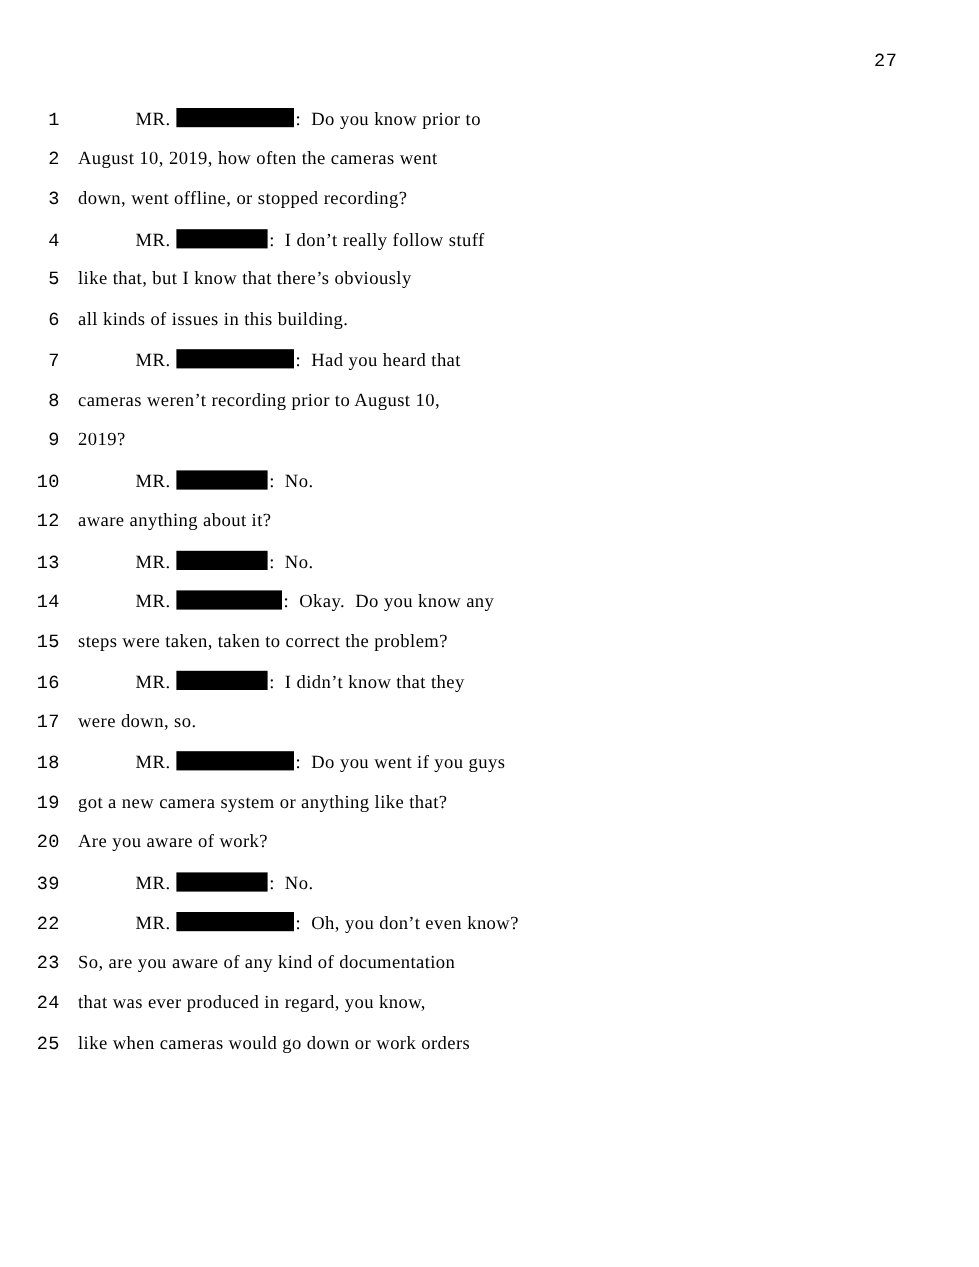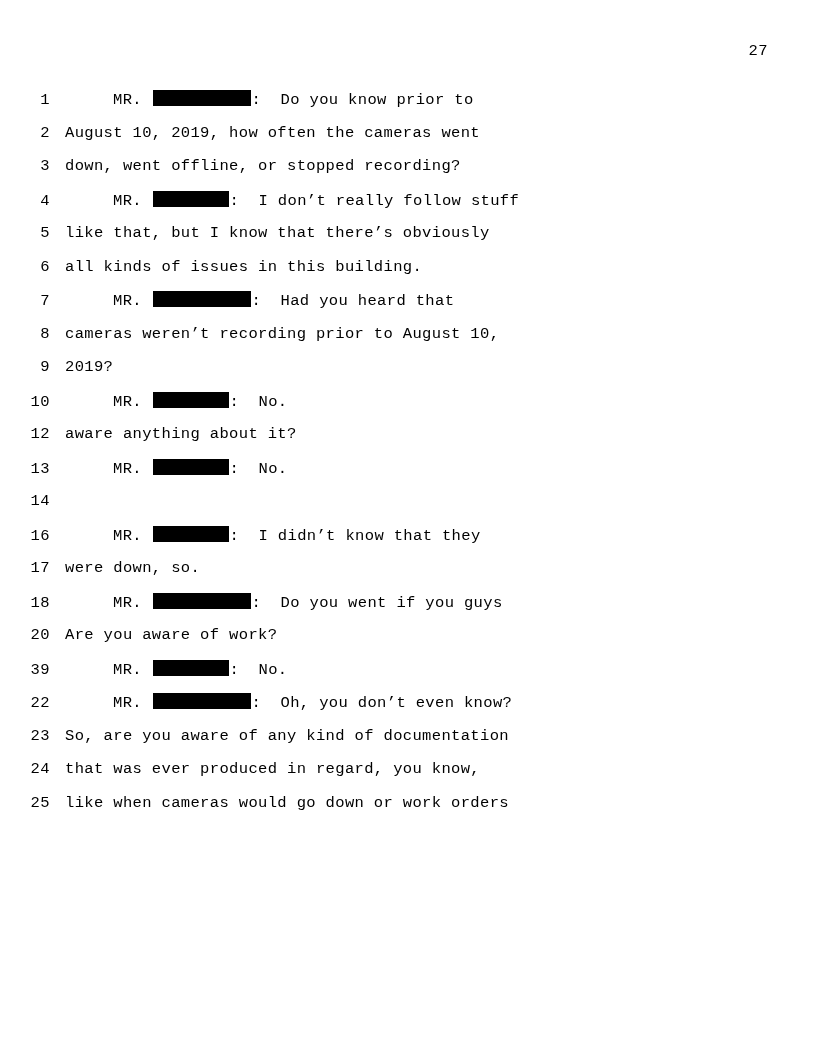--- a/index.html
+++ b/index.html
@@ -17,21 +17,21 @@
   }
   .page {
     position: relative;
     width: 816px;
     height: 1056px;
     box-sizing: border-box;
   }
   .page-number {
     position: absolute;
     top: 42px;
-    right: 48px;
+    right: 68px;
     font-size: 15.5px;
     letter-spacing: 0.5px;
   }
   .transcript {
     position: absolute;
     top: 90px;
     left: 0;
     width: 816px;
   }
   .line {
@@ -45,20 +45,21 @@
     text-align: right;
     font-size: 15.5px;
     letter-spacing: 0.4px;
     padding-right: 0;
   }
   .line-text {
     margin-left: 15px;
     font-size: 15.5px;
     letter-spacing: 0.35px;
     white-space: pre;
+    font-family: Liberation Serif, serif;
   }
   .indent {
     display: inline-block;
     width: 48px;
   }
   .redaction {
     display: inline-block;
     background: #000000;
     height: 16px;
     vertical-align: -2px;
@@ -119,32 +120,41 @@
       <div class="line">
         <div class="line-number">12</div>
         <div class="line-text"><span>aware anything about it?</span></div>
       </div>
       <div class="line">
         <div class="line-number">13</div>
         <div class="line-text"><span class="indent"></span><span>MR. </span><span class="redaction r-short"></span><span>:  No.</span></div>
       </div>
       <div class="line">
         <div class="line-number">14</div>
+        <div class="line-text"><span class="indent"></span><span>MR. </span><span class="redaction r-med"></span><span>:  Okay.  Do you know any</span></div>
+      </div>
+      <div class="line">
+        <div class="line-number">15</div>
+        <div class="line-text"><span>steps were taken, taken to correct the problem?</span></div>
       </div>
       <div class="line">
         <div class="line-number">16</div>
         <div class="line-text"><span class="indent"></span><span>MR. </span><span class="redaction r-short"></span><span>:  I didn’t know that they</span></div>
       </div>
       <div class="line">
         <div class="line-number">17</div>
         <div class="line-text"><span>were down, so.</span></div>
       </div>
       <div class="line">
         <div class="line-number">18</div>
         <div class="line-text"><span class="indent"></span><span>MR. </span><span class="redaction r-long"></span><span>:  Do you went if you guys</span></div>
+      </div>
+      <div class="line">
+        <div class="line-number">19</div>
+        <div class="line-text"><span>got a new camera system or anything like that?</span></div>
       </div>
       <div class="line">
         <div class="line-number">20</div>
         <div class="line-text"><span>Are you aware of work?</span></div>
       </div>
       <div class="line">
         <div class="line-number">39</div>
         <div class="line-text"><span class="indent"></span><span>MR. </span><span class="redaction r-short"></span><span>:  No.</span></div>
       </div>
       <div class="line">

